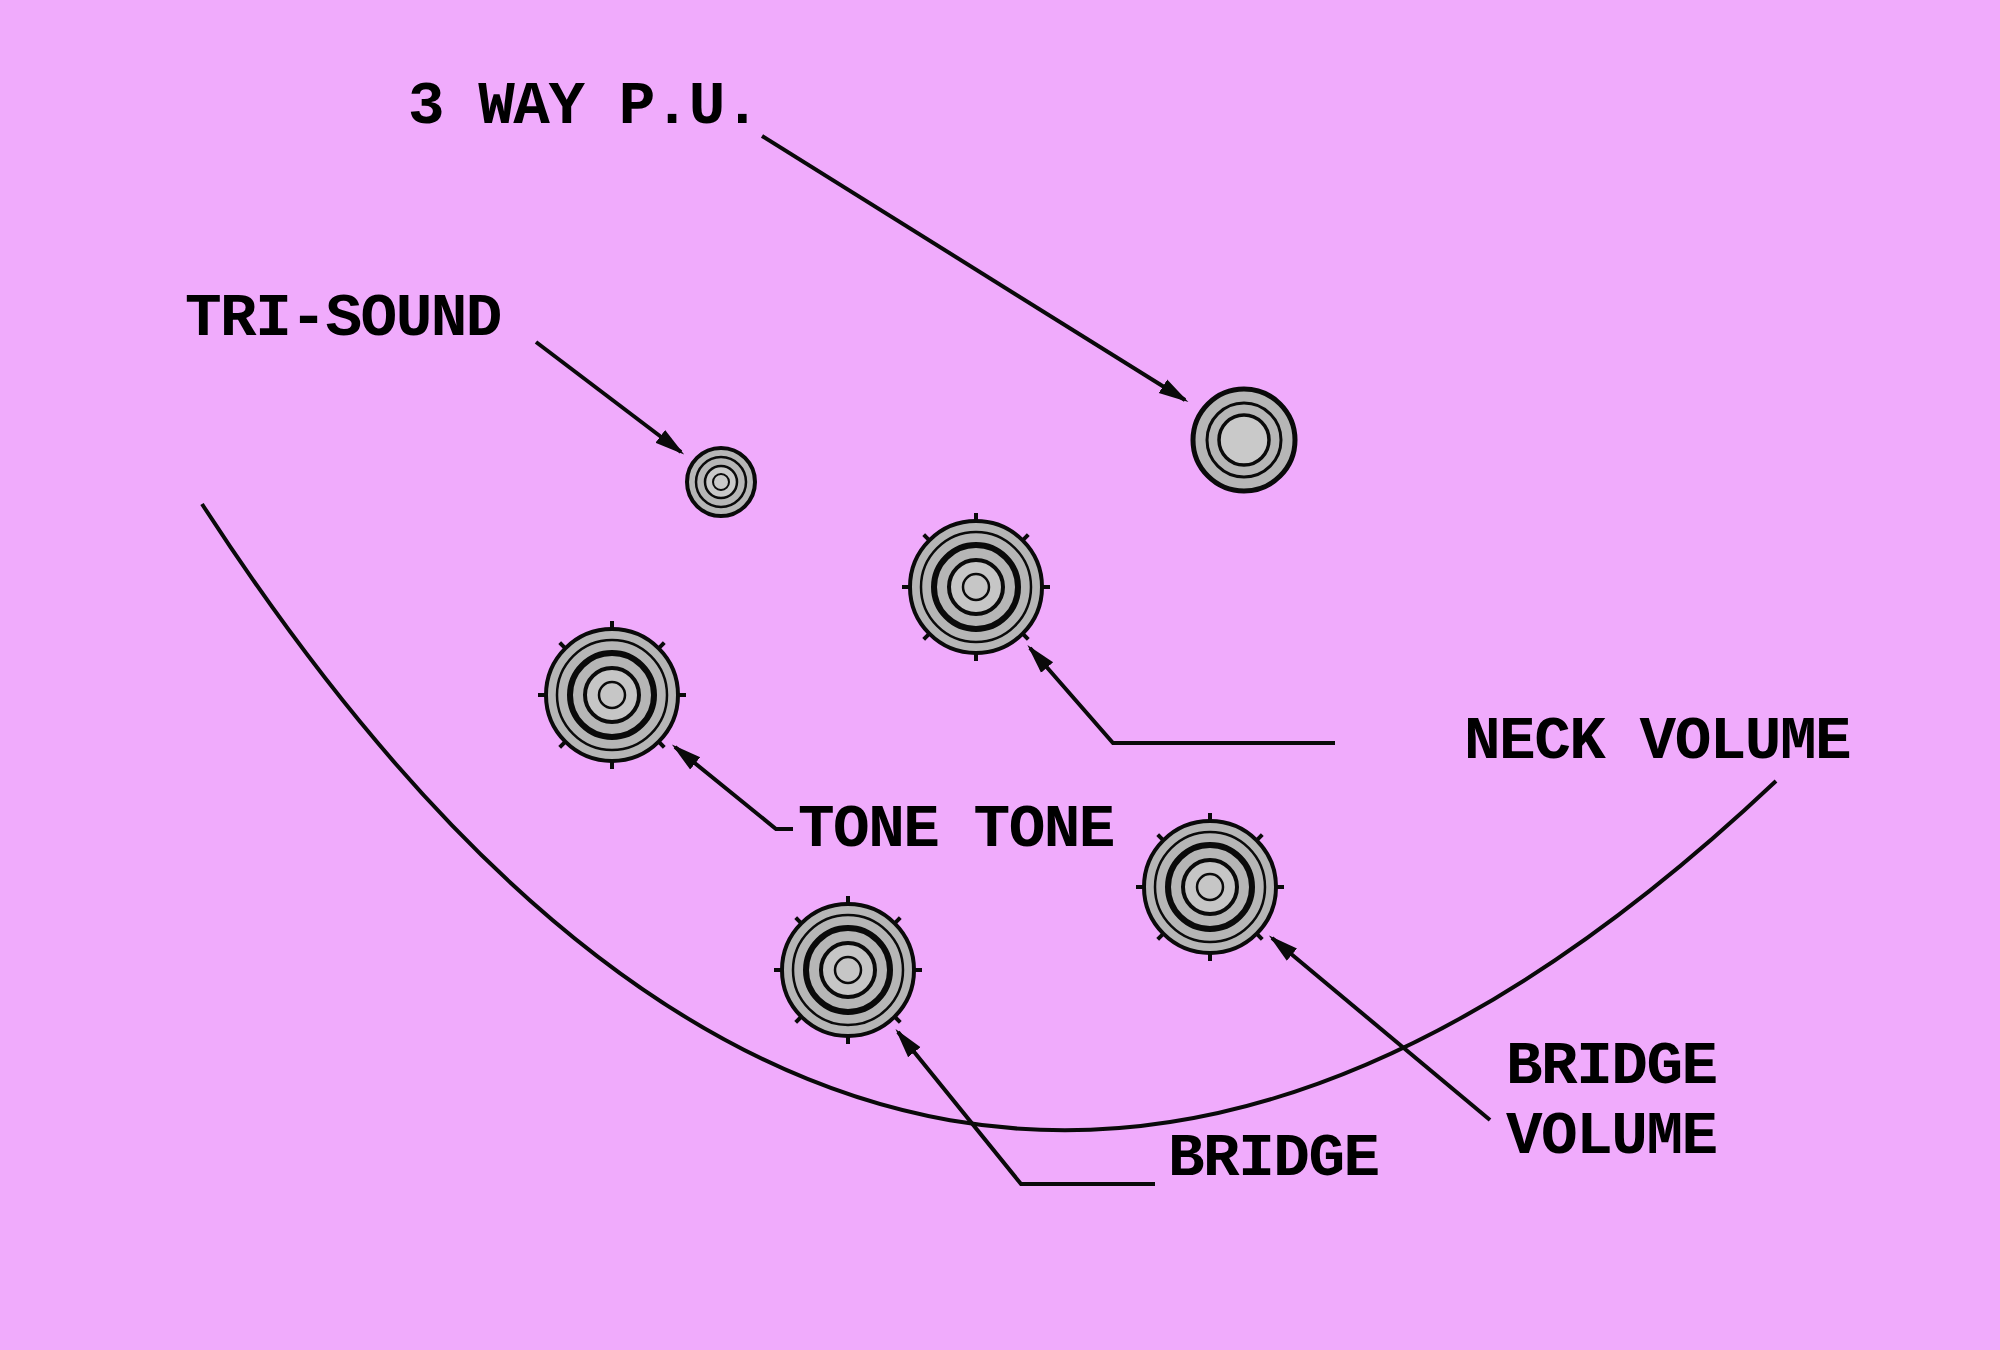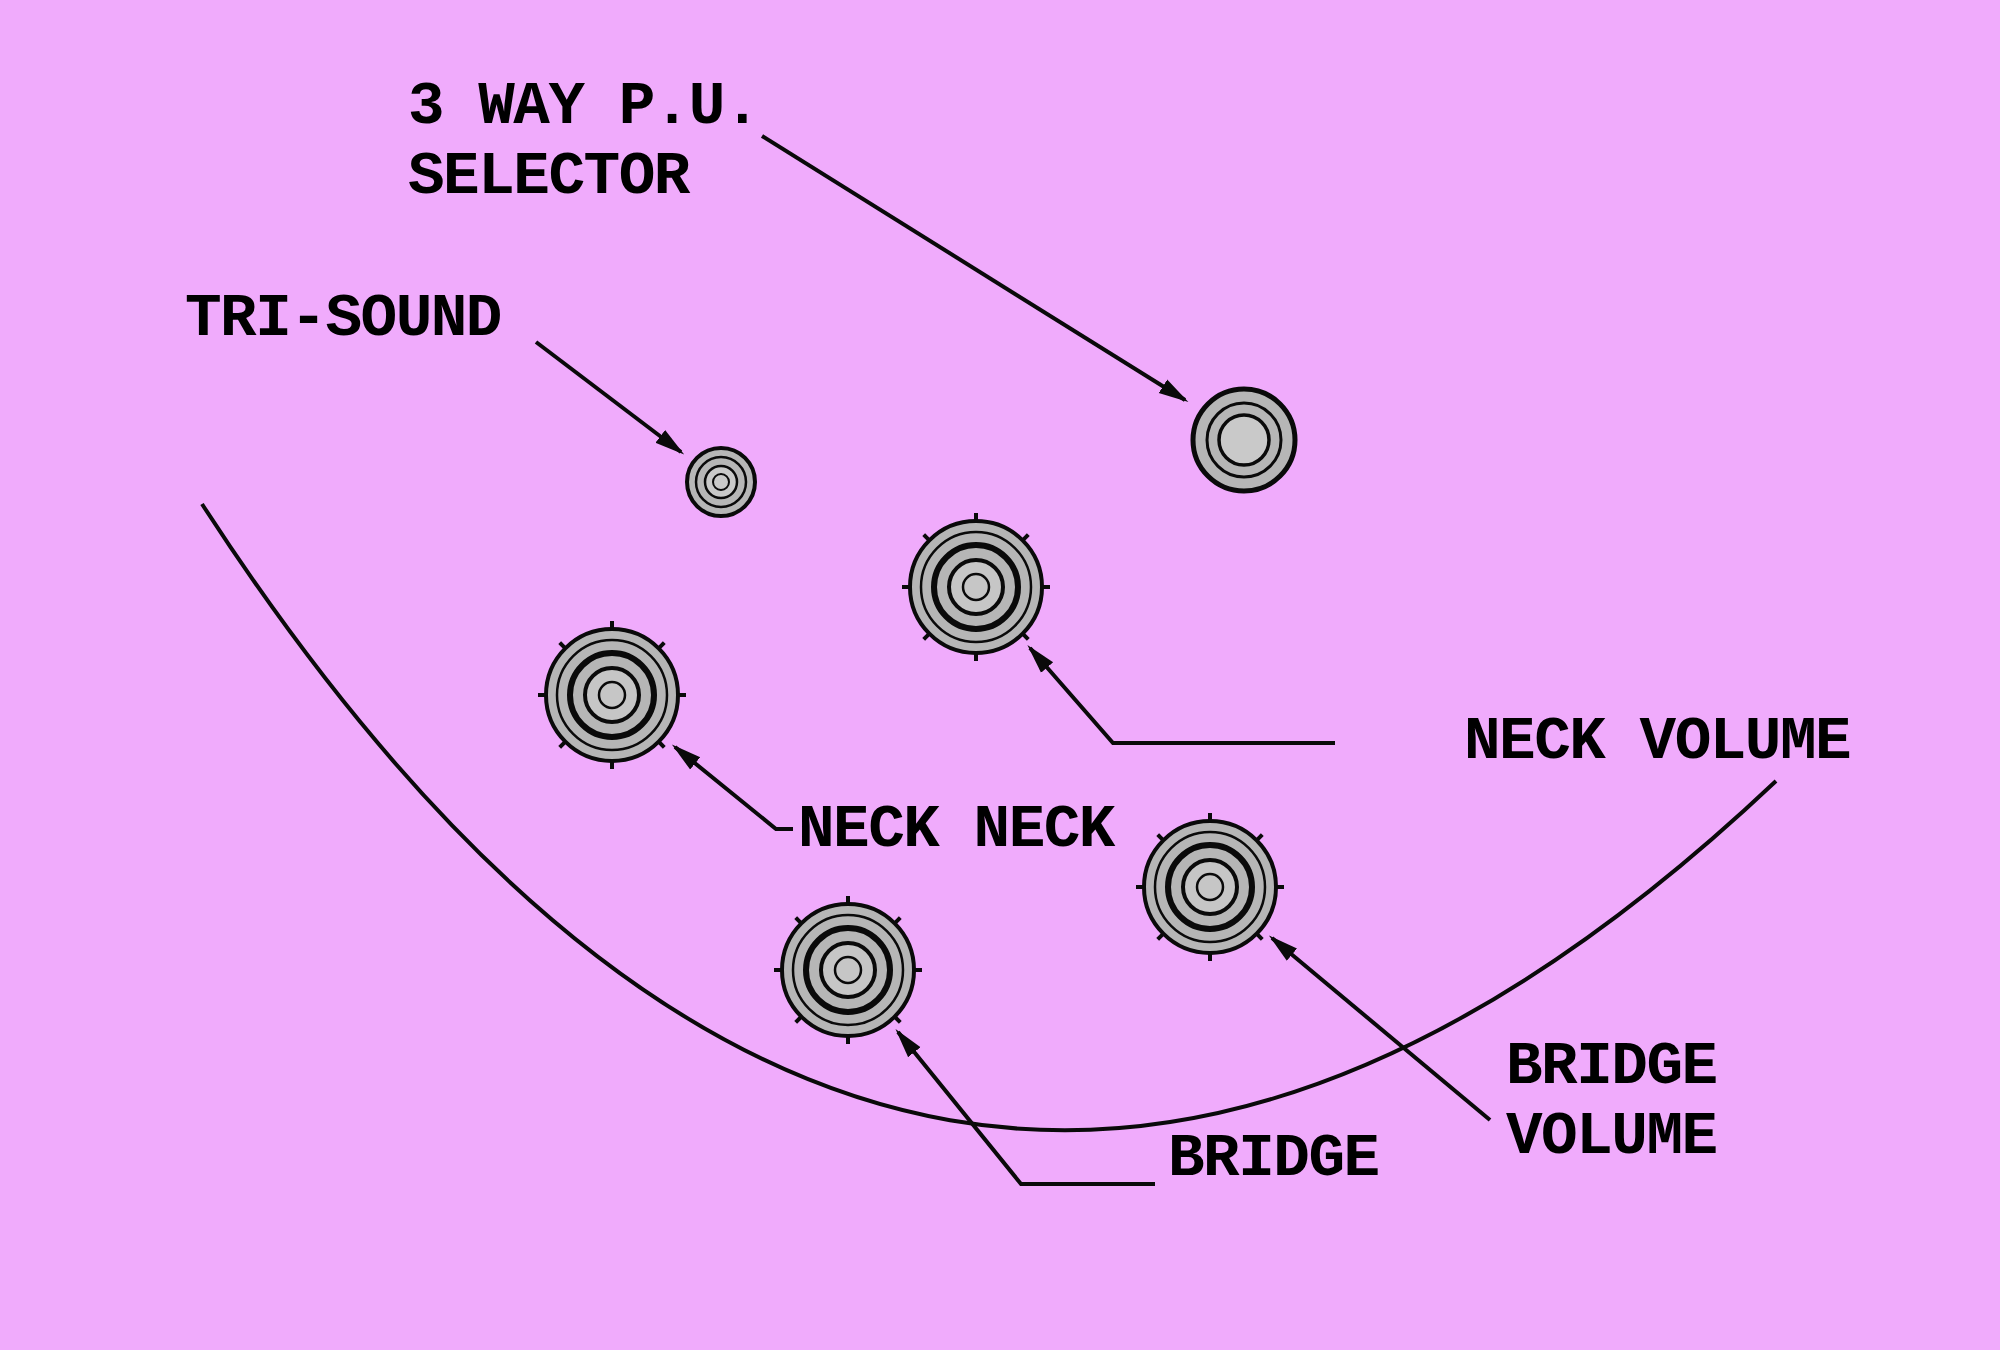--- a/index.html
+++ b/index.html
@@ -77,33 +77,32 @@
     <use href="#switch-big" transform="translate(1244,440)"></use>
     <use href="#switch-small" transform="translate(721,482)"></use>
     <use href="#knob" transform="translate(976,587)"></use>
     <use href="#knob" transform="translate(612,695)"></use>
     <use href="#knob" transform="translate(1210,887)"></use>
     <use href="#knob" transform="translate(848,970)"></use>
   </svg>
 
   <div class="lbl" style="left:408px;top:72px;">
     <span class="line">3 WAY P.U.</span>
-    <span class="line">SELECTOR</span>
   </div>
 
   <div class="lbl" style="left:185px;top:272px;margin-top:12px;">
     <span class="line">TRI-SOUND</span>
   </div>
 
   <div class="lbl" style="left:1417px;top:707px;margin-left:47px;">
     <span class="line">NECK VOLUME</span>
   </div>
 
   <div class="lbl" style="left:798px;top:795px;">
-    <span class="line">NECK NECK</span>
+    <span class="line">TONE TONE</span>
   </div>
 
   <div class="lbl" style="left:1506px;top:1032px;">
     <span class="line">BRIDGE</span>
     <span class="line">VOLUME</span>
   </div>
 
   <div class="lbl" style="left:1168px;top:1124px;">
     <span class="line">BRIDGE</span>
   </div>

